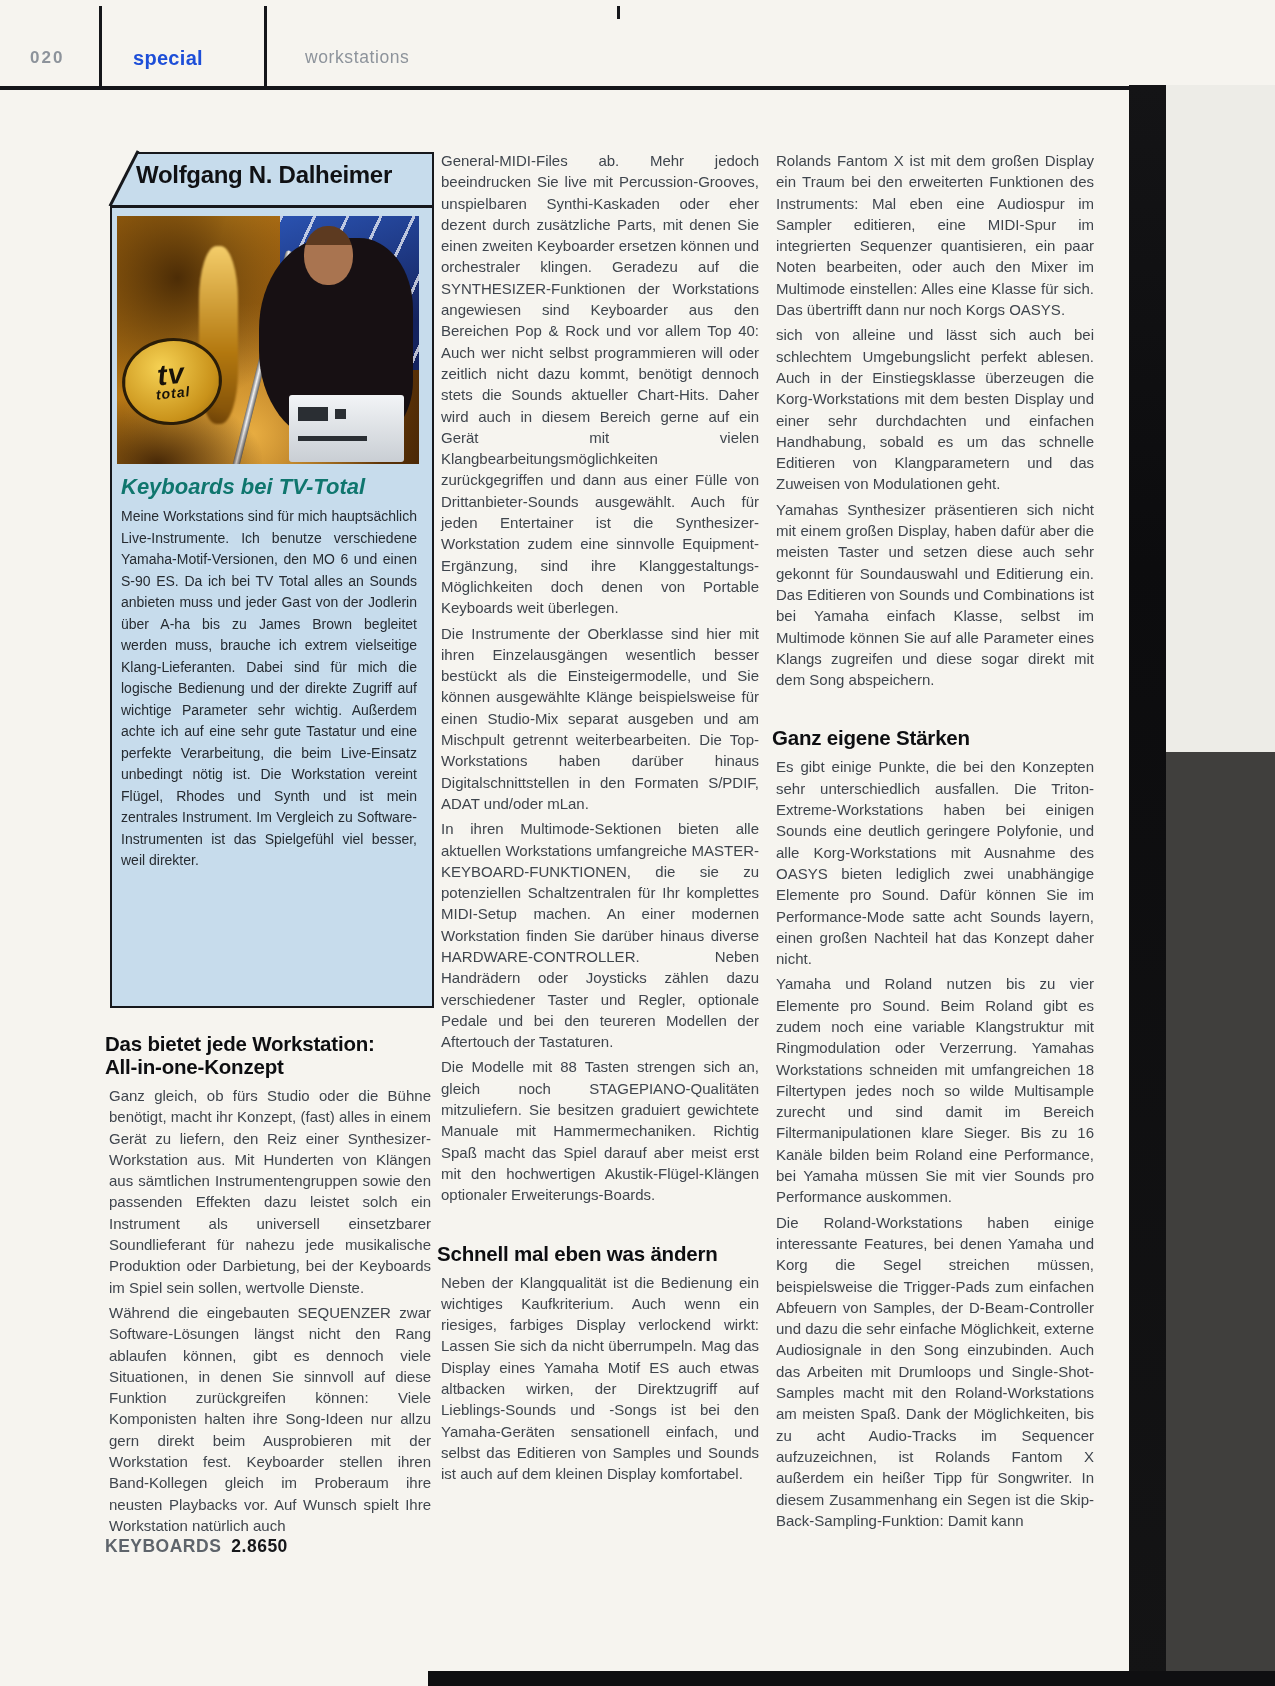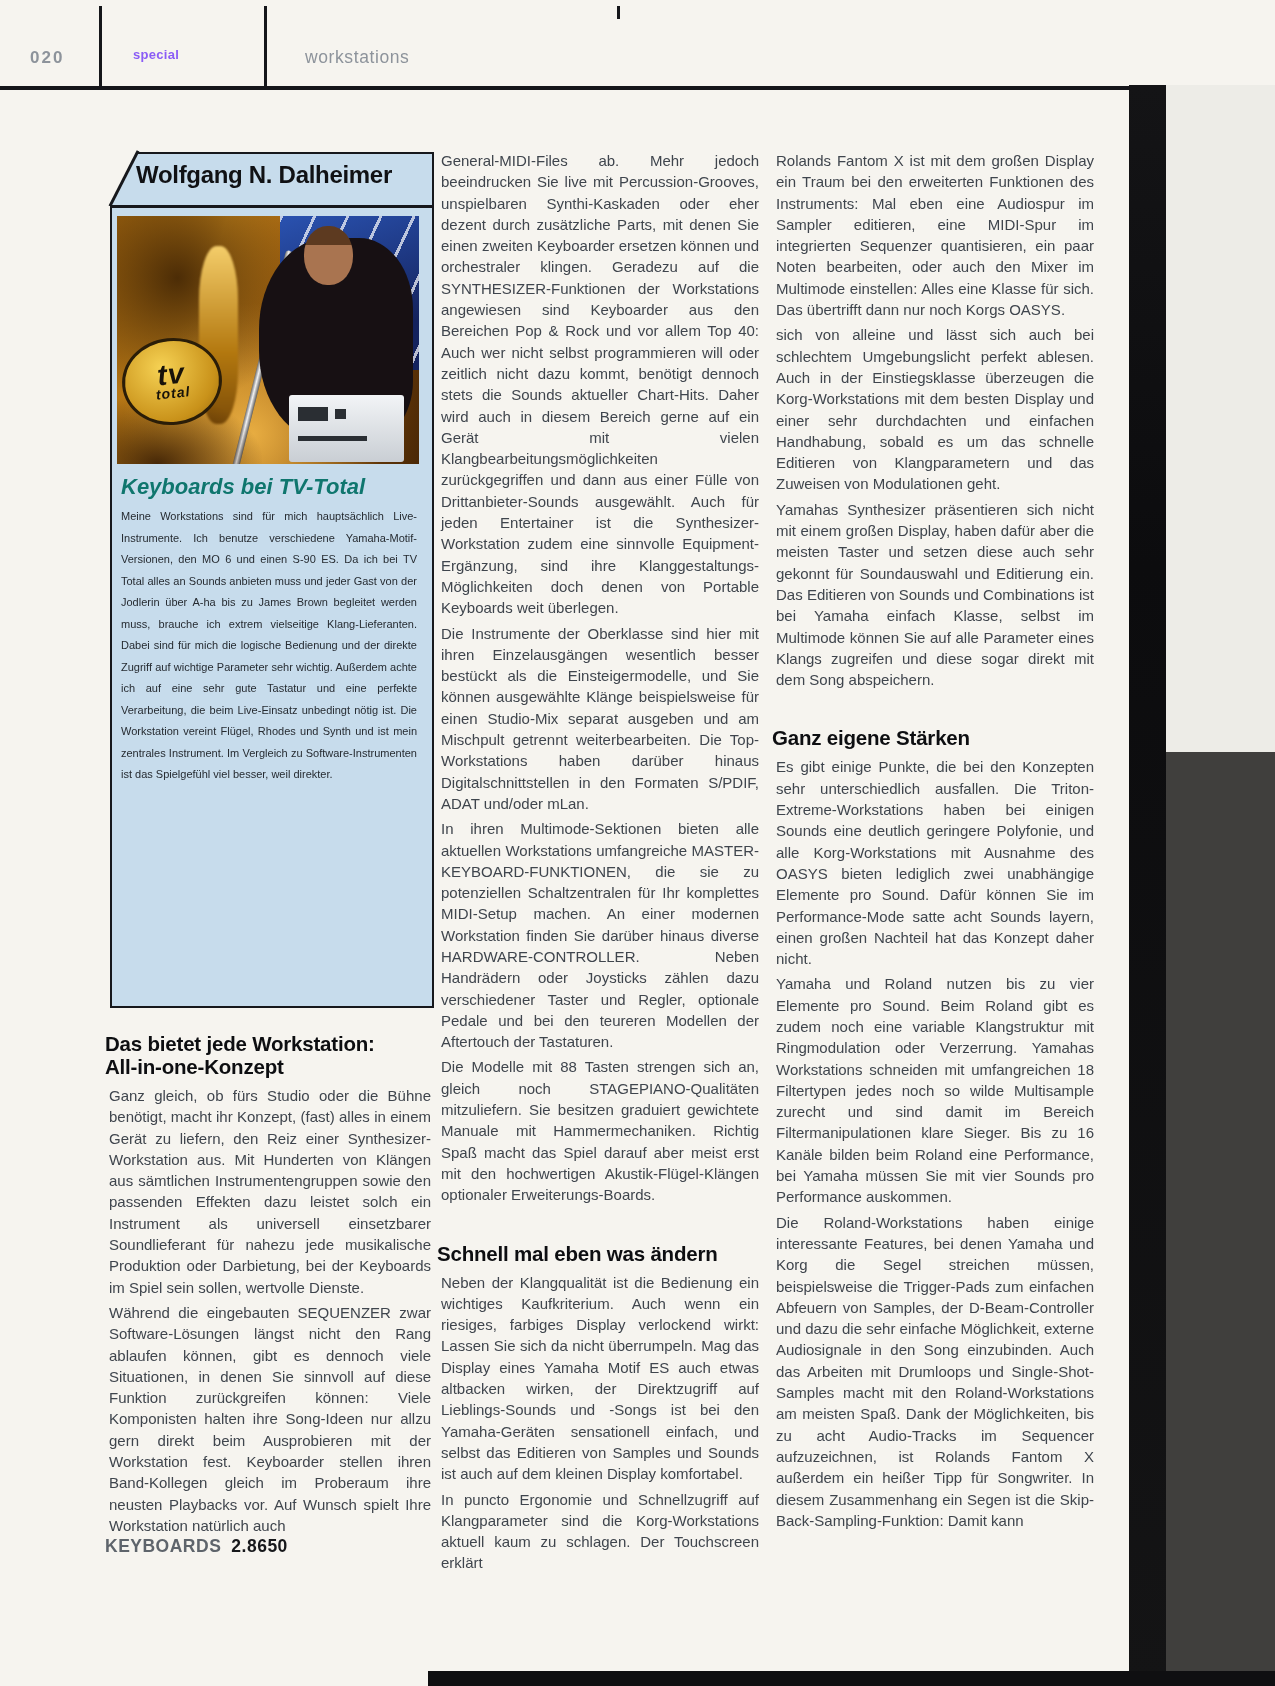--- a/index.html
+++ b/index.html
@@ -8,37 +8,37 @@
     background:#f6f4ef;
     font-family:"Liberation Sans",sans-serif;
     -webkit-font-smoothing:antialiased;
   }
 
   
   .tick{position:absolute;top:6px;width:3px;height:13px;background:#15161a;}
   .hdr-div{position:absolute;top:8px;width:3px;height:80px;background:#15161a;}
   .hdr-rule{position:absolute;left:0;top:86px;width:1131px;height:4px;background:#15161a;}
   .hdr-pagenum{position:absolute;left:30px;top:48px;font-size:17px;font-weight:600;color:#8d939b;letter-spacing:2px;}
-  .hdr-section{position:absolute;left:133px;top:47px;font-size:13px;font-weight:700;color:#8b5cf6;letter-spacing:.3px;}
+  .hdr-section{position:absolute;left:133px;top:47px;font-size:20px;font-weight:700;color:#1d4ed8;letter-spacing:.3px;}
   .hdr-topic{position:absolute;left:305px;top:47px;font-size:17.5px;font-weight:500;color:#8d939b;letter-spacing:.6px;}
 
   
   .scan-strip{position:absolute;left:1129px;top:85px;width:37px;height:1601px;background:linear-gradient(180deg,#141416,#0c0c0e 30%,#141415);}
   .scan-gray{position:absolute;left:1166px;top:752px;width:109px;height:934px;background:#403f3d;}
   .scan-top-right{position:absolute;left:1166px;top:85px;width:109px;height:667px;background:#edece7;}
   .scan-bottom{position:absolute;left:428px;top:1671px;width:847px;height:15px;background:#0f0f11;}
 
   
   .infobox{position:absolute;left:110px;top:152px;width:324px;height:856px;background:#c7dcec;border:2px solid #17181c;box-sizing:border-box;padding-left:39px;}
   .corner-cover{position:absolute;left:108px;top:150px;width:0;height:0;border-left:30px solid #f6f4ef;border-bottom:58px solid transparent;}
   .corner-line{position:absolute;left:93px;top:177px;width:62px;height:3px;background:#17181c;transform:rotate(-63deg);}
   .infobox-title{position:absolute;left:24px;top:7px;font-size:24px;font-weight:700;color:#101114;letter-spacing:-.3px;}
   .infobox-title-rule{position:absolute;left:0;top:51px;width:100%;height:3px;background:#17181c;}
   .infobox-caption{position:absolute;left:9px;top:320px;font-size:22px;font-weight:700;font-style:italic;color:#0f766e;}
-  .infobox-body{position:absolute;left:9px;top:352px;width:296px;font-size:11px;line-height:21.5px;color:#262b31;text-align:justify;hyphens:auto;-webkit-hyphens:auto;}
+  .infobox-body{position:absolute;left:9px;top:352px;width:296px;font-size:14px;line-height:21.5px;color:#262b31;text-align:justify;hyphens:auto;-webkit-hyphens:auto;}
   .infobox-body p{margin:0;}
   .infobox-body b{color:#0d0f12;}
 
   
   .photo{position:absolute;left:5px;top:62px;width:302px;height:248px;overflow:hidden;
     background:
       radial-gradient(circle at 20% 25%, rgba(70,40,5,.95), rgba(70,40,5,0) 42%),
       radial-gradient(circle at 45% 88%, rgba(244,186,74,.85), rgba(244,186,74,0) 48%),
       linear-gradient(105deg,#a86a10 0%,#c8871c 30%,#9a5c0e 55%,#6e3e08 80%,#4a2806 100%);}
   .photo-blue{position:absolute;right:0;top:0;width:46%;height:62%;
@@ -132,21 +132,20 @@
   <p>Während die eingebauten SEQUENZER zwar Software-Lösungen längst nicht den Rang ablaufen können, gibt es dennoch viele Situationen, in denen Sie sinnvoll auf diese Funktion zurückgreifen können: Viele Komponisten halten ihre Song-Ideen nur allzu gern direkt beim Ausprobieren mit der Workstation fest. Keyboarder stellen ihren Band-Kollegen gleich im Proberaum ihre neusten Playbacks vor. Auf Wunsch spielt Ihre Workstation natürlich auch</p>
 </div>
 
 <div class="col col-2">
   <p>General-MIDI-Files ab. Mehr jedoch beeindrucken Sie live mit Percussion-Grooves, unspielbaren Synthi-Kaskaden oder eher dezent durch zusätzliche Parts, mit denen Sie einen zweiten Keyboarder ersetzen können und orchestraler klingen. Geradezu auf die SYNTHESIZER-Funktionen der Workstations angewiesen sind Keyboarder aus den Bereichen Pop &amp; Rock und vor allem Top 40: Auch wer nicht selbst programmieren will oder zeitlich nicht dazu kommt, benötigt dennoch stets die Sounds aktueller Chart-Hits. Daher wird auch in diesem Bereich gerne auf ein Gerät mit vielen Klangbearbeitungsmöglichkeiten zurückgegriffen und dann aus einer Fülle von Drittanbieter-Sounds ausgewählt. Auch für jeden Entertainer ist die Synthesizer-Workstation zudem eine sinnvolle Equipment-Ergänzung, sind ihre Klanggestaltungs-Möglichkeiten doch denen von Portable Keyboards weit überlegen.</p>
   <p>Die Instrumente der Oberklasse sind hier mit ihren Einzelausgängen wesentlich besser bestückt als die Einsteigermodelle, und Sie können ausgewählte Klänge beispielsweise für einen Studio-Mix separat ausgeben und am Mischpult getrennt weiterbearbeiten. Die Top-Workstations haben darüber hinaus Digitalschnittstellen in den Formaten S/PDIF, ADAT und/oder mLan.</p>
   <p>In ihren Multimode-Sektionen bieten alle aktuellen Workstations umfangreiche MASTER-KEYBOARD-FUNKTIONEN, die sie zu potenziellen Schaltzentralen für Ihr komplettes MIDI-Setup machen. An einer modernen Workstation finden Sie darüber hinaus diverse HARDWARE-CONTROLLER. Neben Handrädern oder Joysticks zählen dazu verschiedener Taster und Regler, optionale Pedale und bei den teureren Modellen der Aftertouch der Tastaturen.</p>
   <p>Die Modelle mit 88 Tasten strengen sich an, gleich noch STAGEPIANO-Qualitäten mitzuliefern. Sie besitzen graduiert gewichtete Manuale mit Hammermechaniken. Richtig Spaß macht das Spiel darauf aber meist erst mit den hochwertigen Akustik-Flügel-Klängen optionaler Erweiterungs-Boards.</p>
   <div class="art-h mid">Schnell mal eben was ändern</div>
   <p>Neben der Klangqualität ist die Bedienung ein wichtiges Kaufkriterium. Auch wenn ein riesiges, farbiges Display verlockend wirkt: Lassen Sie sich da nicht überrumpeln. Mag das Display eines Yamaha Motif ES auch etwas altbacken wirken, der Direktzugriff auf Lieblings-Sounds und -Songs ist bei den Yamaha-Geräten sensationell einfach, und selbst das Editieren von Samples und Sounds ist auch auf dem kleinen Display komfortabel.</p>
-  <p>In puncto Ergonomie und Schnellzugriff auf Klangparameter sind die Korg-Workstations aktuell kaum zu schlagen. Der Touchscreen erklärt</p>
 </div>
 
 <div class="col col-3">
   <p>Rolands Fantom X ist mit dem großen Display ein Traum bei den erweiterten Funktionen des Instruments: Mal eben eine Audiospur im Sampler editieren, eine MIDI-Spur im integrierten Sequenzer quantisieren, ein paar Noten bearbeiten, oder auch den Mixer im Multimode einstellen: Alles eine Klasse für sich. Das übertrifft dann nur noch Korgs OASYS.</p>
   <p>sich von alleine und lässt sich auch bei schlechtem Umgebungslicht perfekt ablesen. Auch in der Einstiegsklasse überzeugen die Korg-Workstations mit dem besten Display und einer sehr durchdachten und einfachen Handhabung, sobald es um das schnelle Editieren von Klangparametern und das Zuweisen von Modulationen geht.</p>
   <p>Yamahas Synthesizer präsentieren sich nicht mit einem großen Display, haben dafür aber die meisten Taster und setzen diese auch sehr gekonnt für Soundauswahl und Editierung ein. Das Editieren von Sounds und Combinations ist bei Yamaha einfach Klasse, selbst im Multimode können Sie auf alle Parameter eines Klangs zugreifen und diese sogar direkt mit dem Song abspeichern.</p>
   <div class="art-h mid">Ganz eigene Stärken</div>
   <p>Es gibt einige Punkte, die bei den Konzepten sehr unterschiedlich ausfallen. Die Triton-Extreme-Workstations haben bei einigen Sounds eine deutlich geringere Polyfonie, und alle Korg-Workstations mit Ausnahme des OASYS bieten lediglich zwei unabhängige Elemente pro Sound. Dafür können Sie im Performance-Mode satte acht Sounds layern, einen großen Nachteil hat das Konzept daher nicht.</p>
   <p>Yamaha und Roland nutzen bis zu vier Elemente pro Sound. Beim Roland gibt es zudem noch eine variable Klangstruktur mit Ringmodulation oder Verzerrung. Yamahas Workstations schneiden mit umfangreichen 18 Filtertypen jedes noch so wilde Multisample zurecht und sind damit im Bereich Filtermanipulationen klare Sieger. Bis zu 16 Kanäle bilden beim Roland eine Performance, bei Yamaha müssen Sie mit vier Sounds pro Performance auskommen.</p>
   <p>Die Roland-Workstations haben einige interessante Features, bei denen Yamaha und Korg die Segel streichen müssen, beispielsweise die Trigger-Pads zum einfachen Abfeuern von Samples, der D-Beam-Controller und dazu die sehr einfache Möglichkeit, externe Audiosignale in den Song einzubinden. Auch das Arbeiten mit Drumloops und Single-Shot-Samples macht mit den Roland-Workstations am meisten Spaß. Dank der Möglichkeiten, bis zu acht Audio-Tracks im Sequencer aufzuzeichnen, ist Rolands Fantom X außerdem ein heißer Tipp für Songwriter. In diesem Zusammenhang ein Segen ist die Skip-Back-Sampling-Funktion: Damit kann</p>

